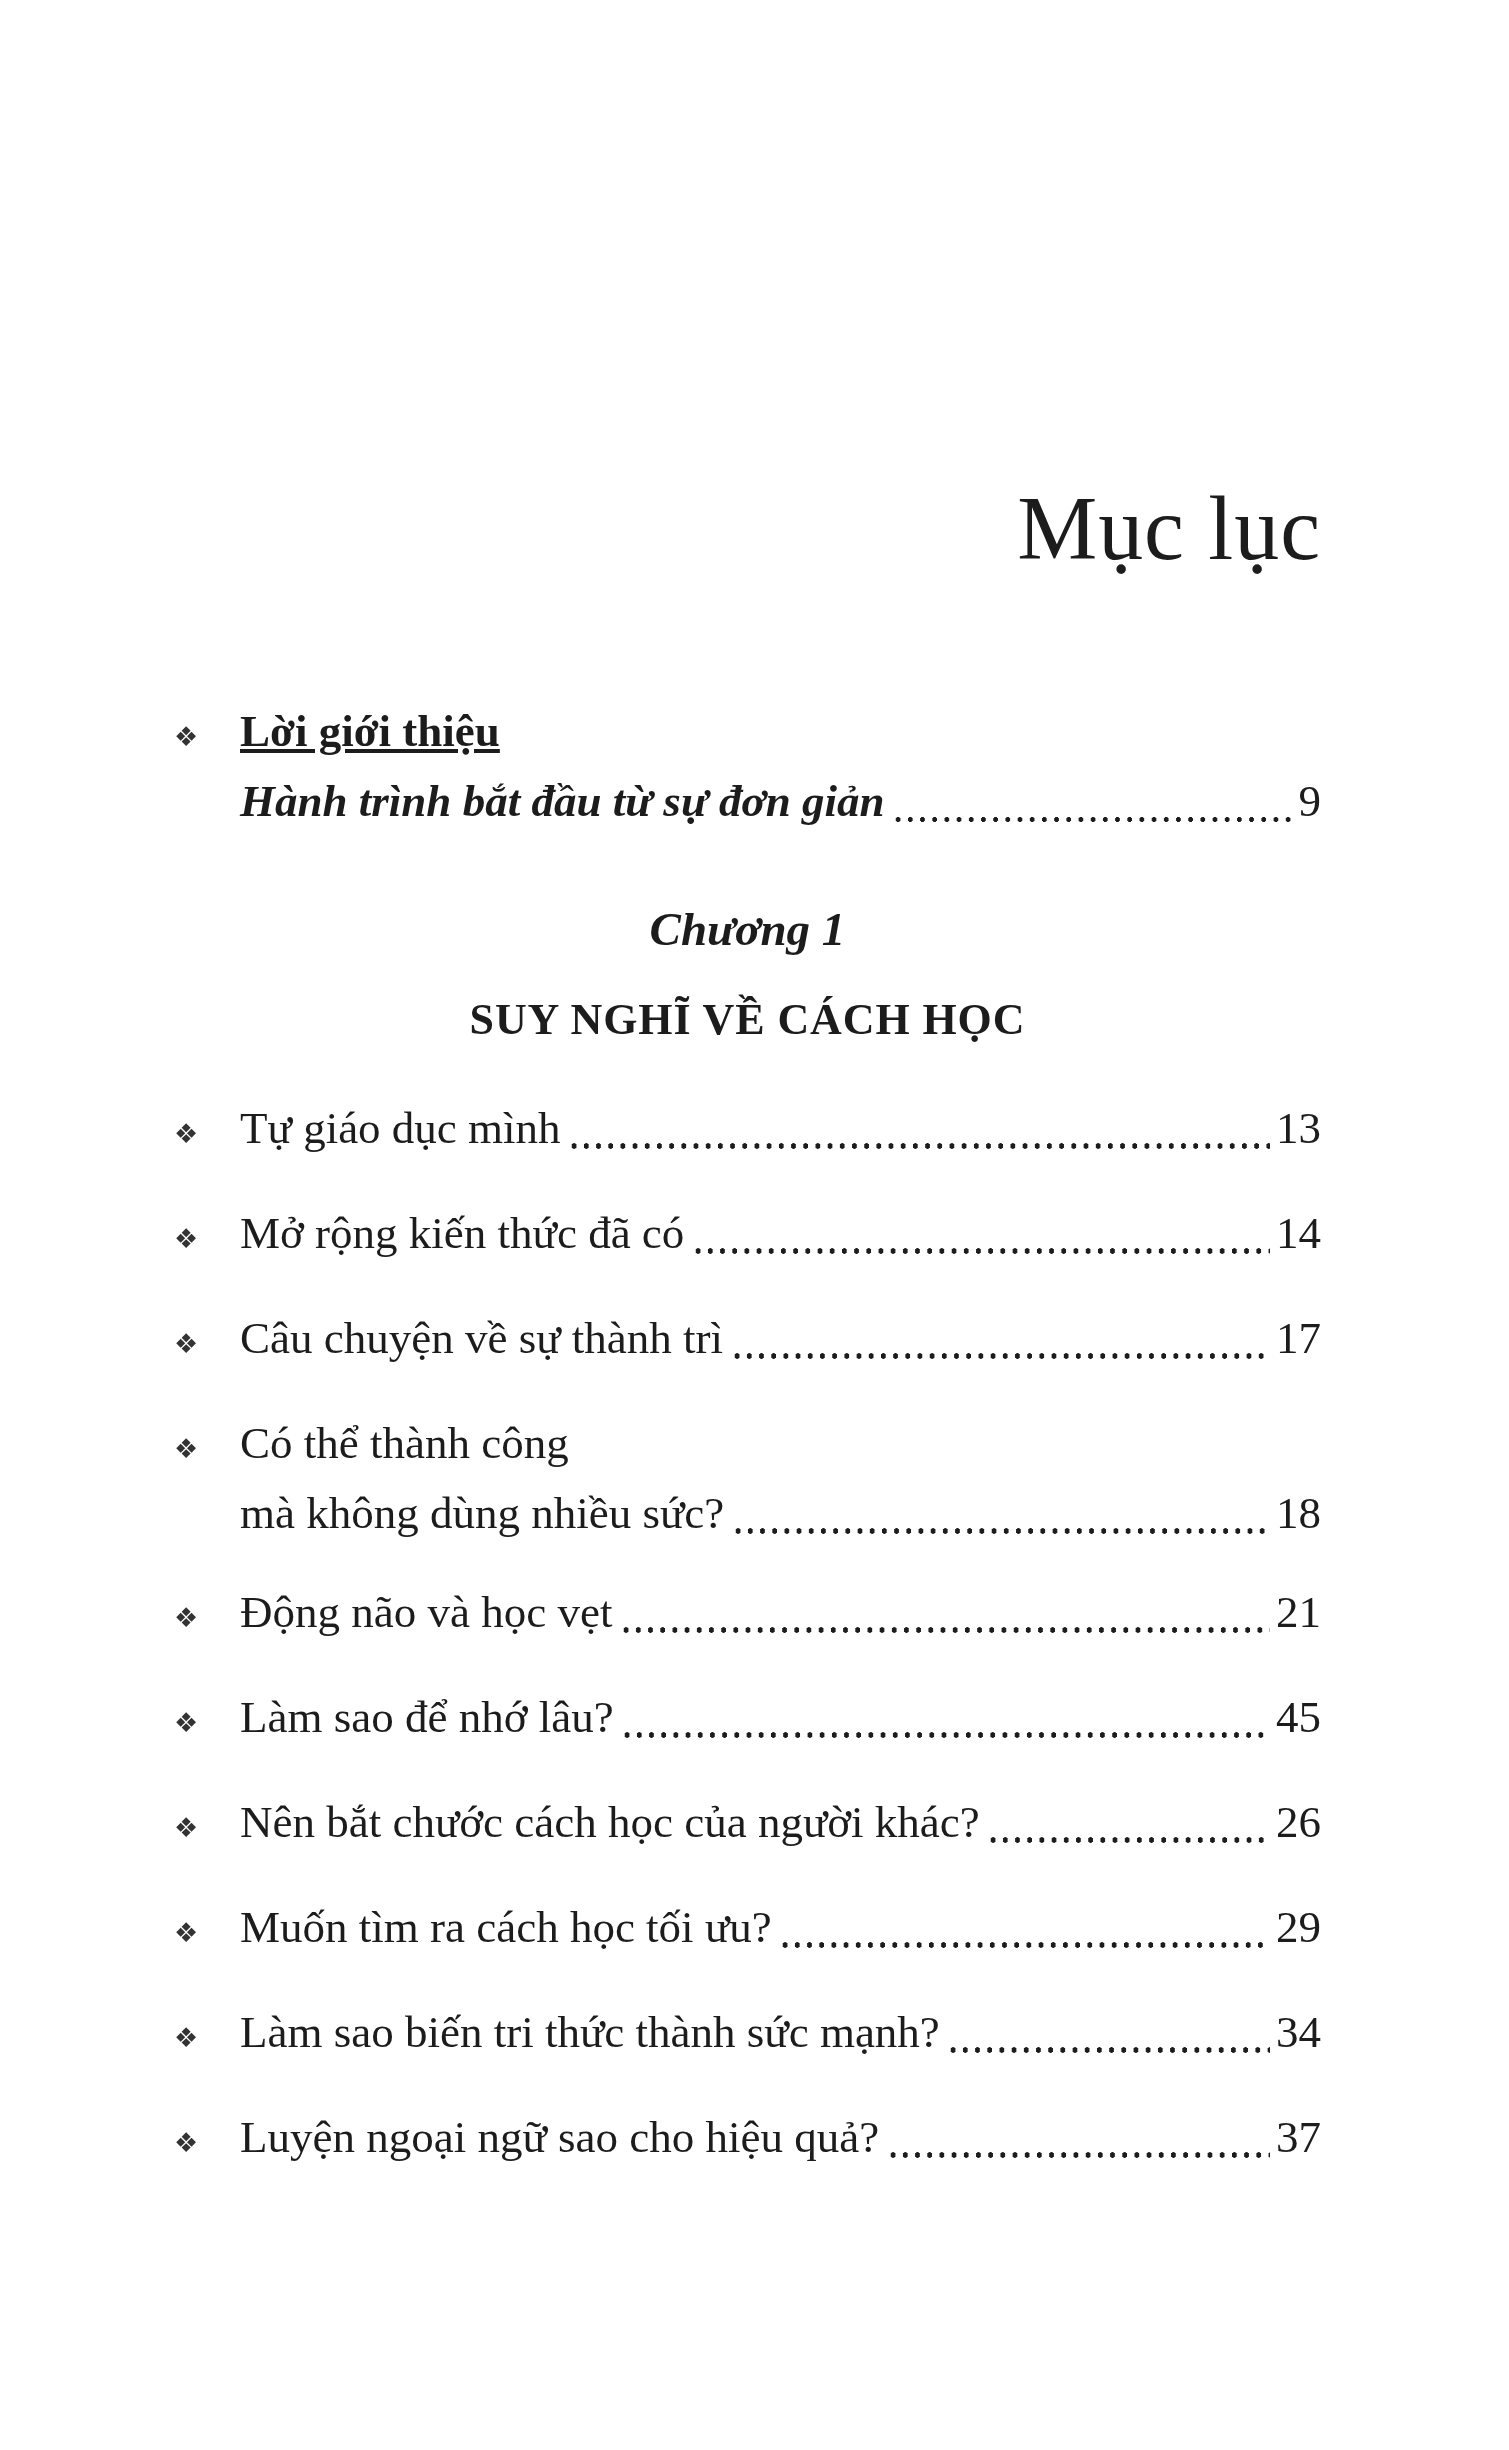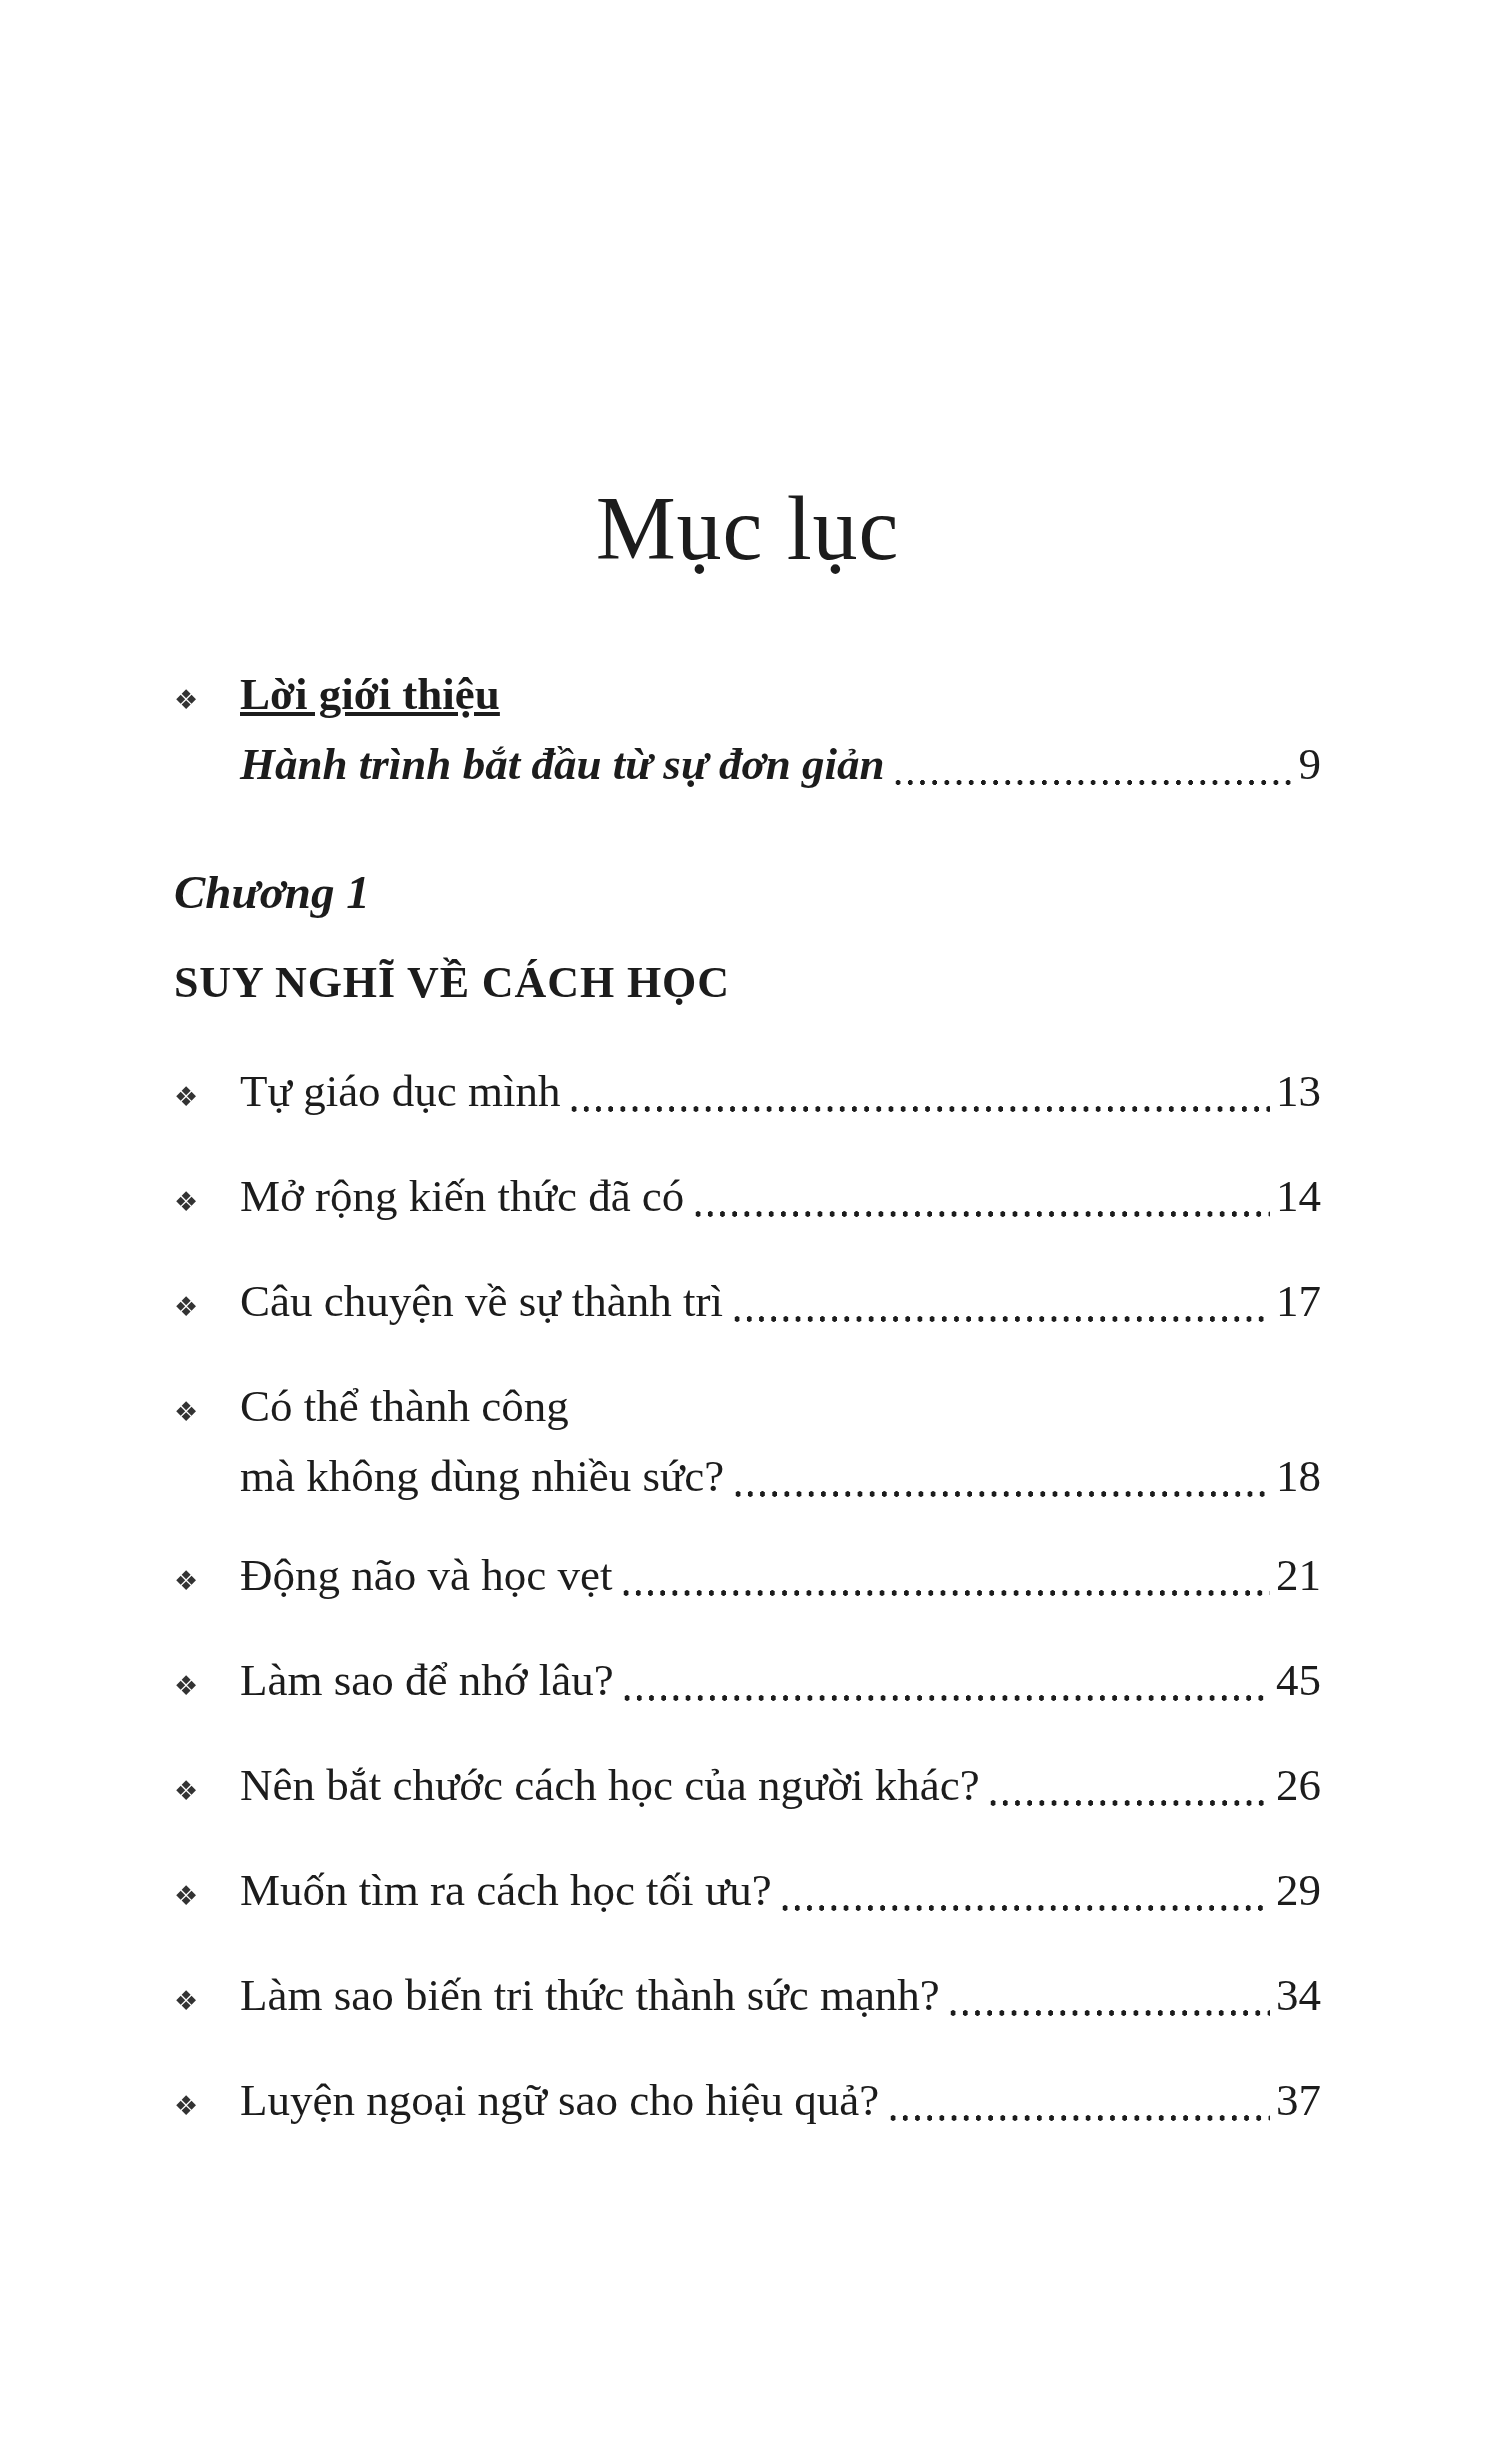--- a/index.html
+++ b/index.html
@@ -18,26 +18,26 @@
   }
 
   .page {
     width: 100%;
     height: 100%;
     padding: 475px 188px 56px 174px;
     background: var(--bg-color, #ffffff);
   }
 
   .toc-title {
-    text-align: center;
+    text-align: right;
     font-size: 90px;
     font-weight: 400;
     letter-spacing: 0.9px;
     line-height: 1.2;
-    margin: 0 0 76px 0;
+    margin: 0 0 113px 0;
   }
 
   .toc-row {
     display: flex;
     align-items: baseline;
     margin-bottom: 29px;
   }
 
   .bullet {
     flex: 0 0 66px;
@@ -75,20 +75,21 @@
     font-weight: 400;
   }
 
   .intro .label { font-weight: 700; text-decoration: underline; }
   .intro .subtitle-line .entry-text {
     font-style: italic;
     font-weight: 700;
   }
 
   .chapter {
+    text-align: center;
     margin: 60px 0 40px 0;
   }
 
   .chapter-kicker {
     font-size: 47px;
     font-weight: 700;
     font-style: italic;
     line-height: 66px;
     margin-bottom: 24.5px;
   }

